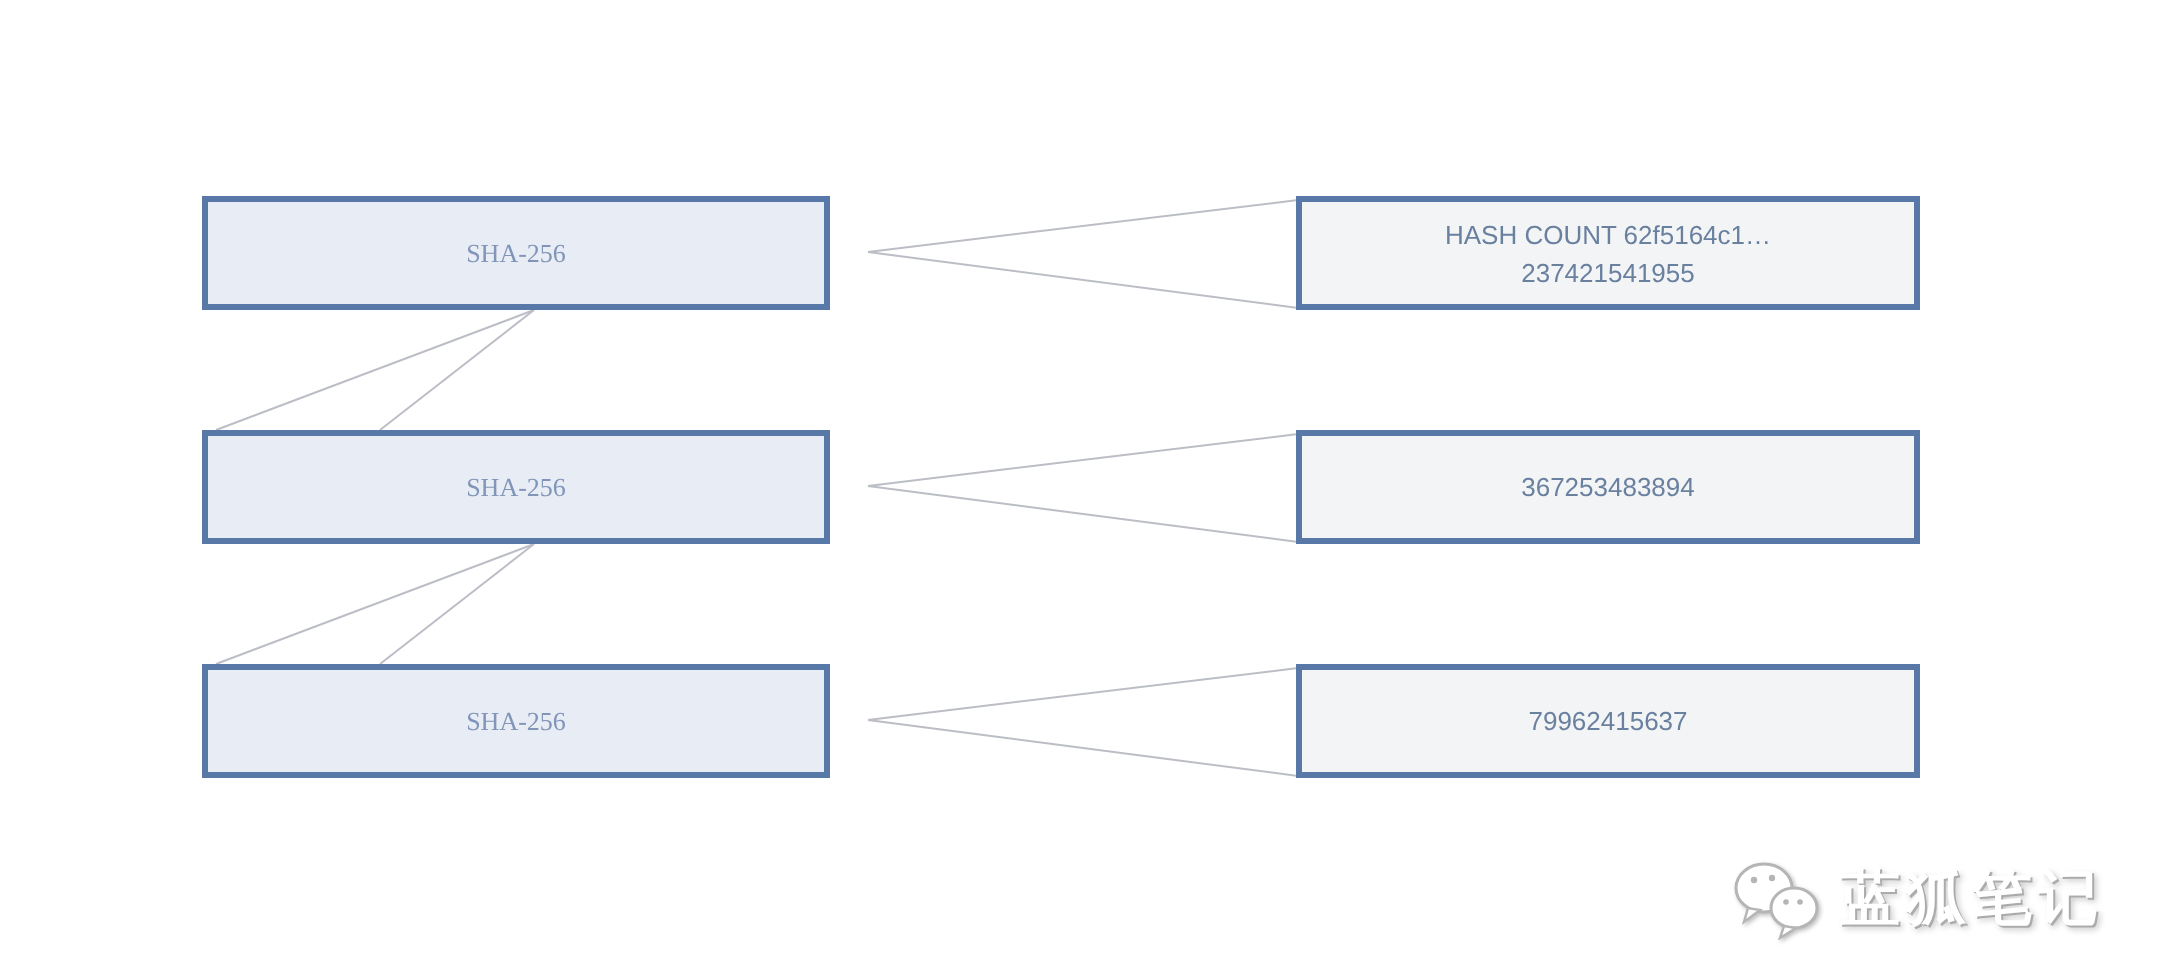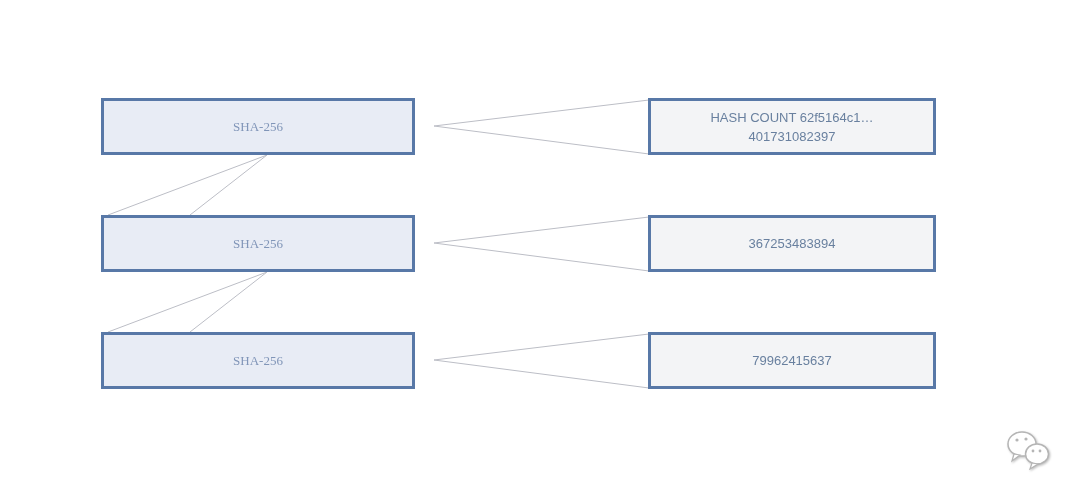--- a/index.html
+++ b/index.html
@@ -39,21 +39,21 @@
   .node.sha {
     left: 101px;
     width: 314px;
     background: #e8ecf5;
     color: #8095b8;
     font-size: 13px;
     font-family: Liberation Serif, serif;
   }
   .node.hash {
     left: 648px;
-    width: 288px;
+    width: 312px;
     background: #f3f4f6;
     color: #69809f;
     font-size: 13px;
     line-height: 19px;
   }
   .row-top-1 { top: 98px; }
   .row-top-2 { top: 215px; }
   .row-top-3 { top: 332px; }
   .watermark {
     position: absolute;
@@ -96,21 +96,21 @@
 
     <line x1="434" y1="360" x2="649" y2="334"></line>
     <line x1="434" y1="360" x2="649" y2="388"></line>
   </svg>
 
   <div class="node sha row-top-1">
     <span>SHA-256</span>
   </div>
   <div class="node hash row-top-1">
     <div>HASH COUNT 62f5164c1…</div>
-    <div>401731082397</div>
+    <div>237421541955</div>
   </div>
 
   <div class="node sha row-top-2">
     <span>SHA-256</span>
   </div>
   <div class="node hash row-top-2">
     <div>367253483894</div>
   </div>
 
   <div class="node sha row-top-3">
@@ -126,15 +126,16 @@
       <ellipse cx="16" cy="14" rx="14" ry="12" fill="#ffffff" stroke="#b5b5b5" stroke-width="1.5"></ellipse>
       <path d="M8 24 L6 31 L14 25 Z" fill="#ffffff" stroke="#b5b5b5" stroke-width="1.2"></path>
       <circle cx="11" cy="10" r="1.6" fill="#b5b5b5"></circle>
       <circle cx="20" cy="9" r="1.6" fill="#b5b5b5"></circle>
 
       <ellipse cx="31" cy="24" rx="11.5" ry="10" fill="#ffffff" stroke="#b5b5b5" stroke-width="1.5"></ellipse>
       <path d="M26 33 L24 39 L32 34 Z" fill="#ffffff" stroke="#b5b5b5" stroke-width="1.2"></path>
       <circle cx="27" cy="21" r="1.4" fill="#b5b5b5"></circle>
       <circle cx="34" cy="21" r="1.4" fill="#b5b5b5"></circle>
     </svg>
+    <span class="wm-text">蓝狐笔记</span>
   </div>
 
 </div>
 
 </body></html>

